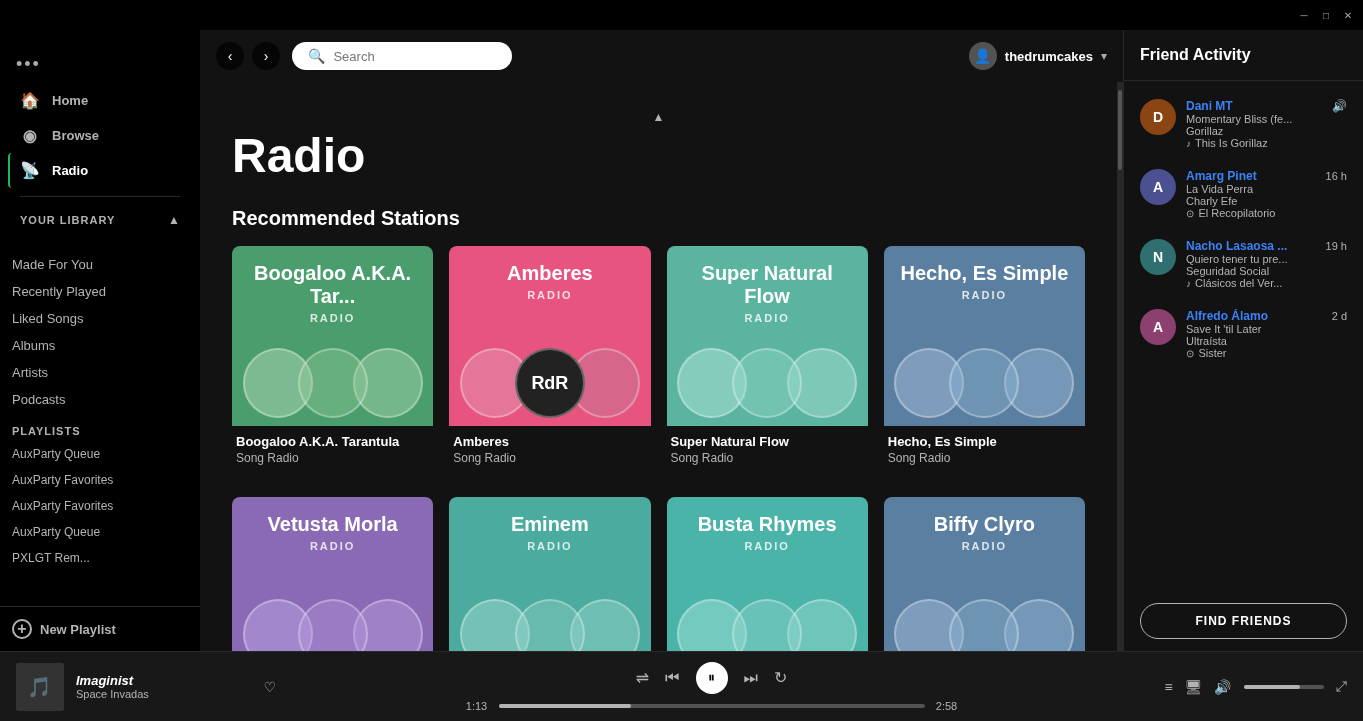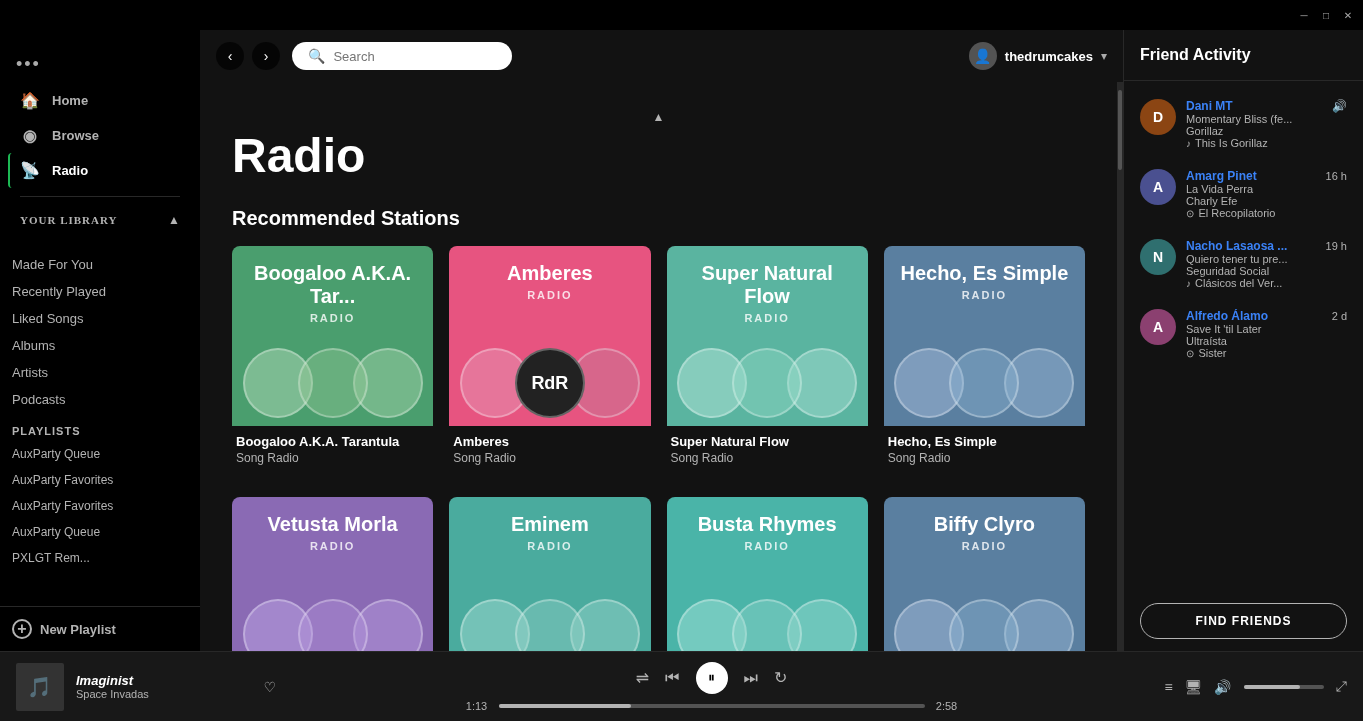--- a/index.html
+++ b/index.html
@@ -93,21 +93,20 @@
       align-items: center;
       justify-content: space-between;
       padding: 8px 12px;
     }
     .library-label {
       font-size: 11px;
       font-weight: 700;
       color: #b3b3b3;
       text-transform: uppercase;
       letter-spacing: 1px;
-      font-family: Liberation Serif, serif;
     }
     .library-arrow {
       color: #b3b3b3;
       font-size: 12px;
     }
 
     .sidebar-scroll {
       flex: 1;
       overflow-y: auto;
       padding: 0 0 8px 0;

